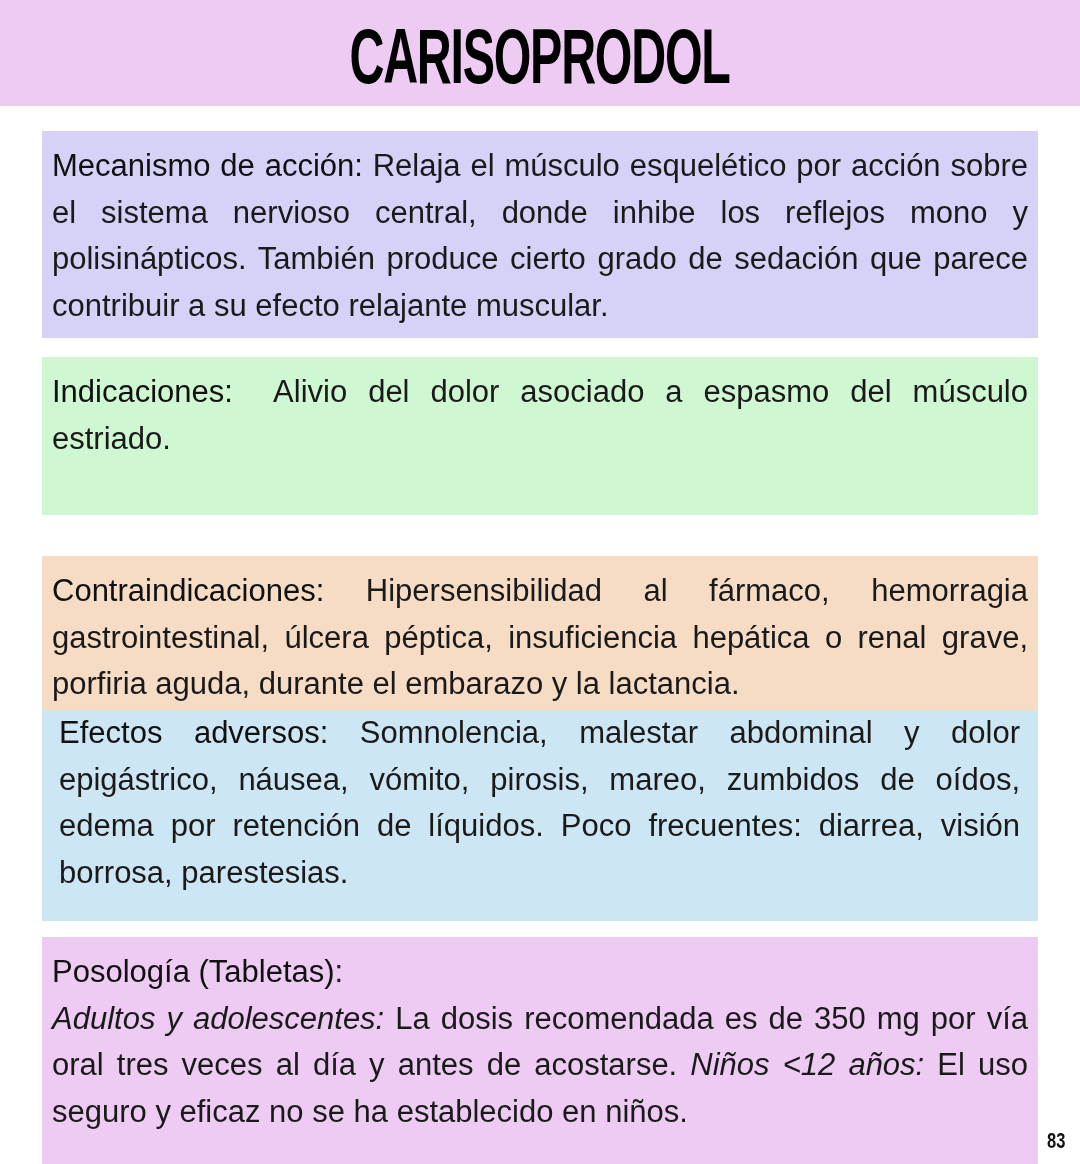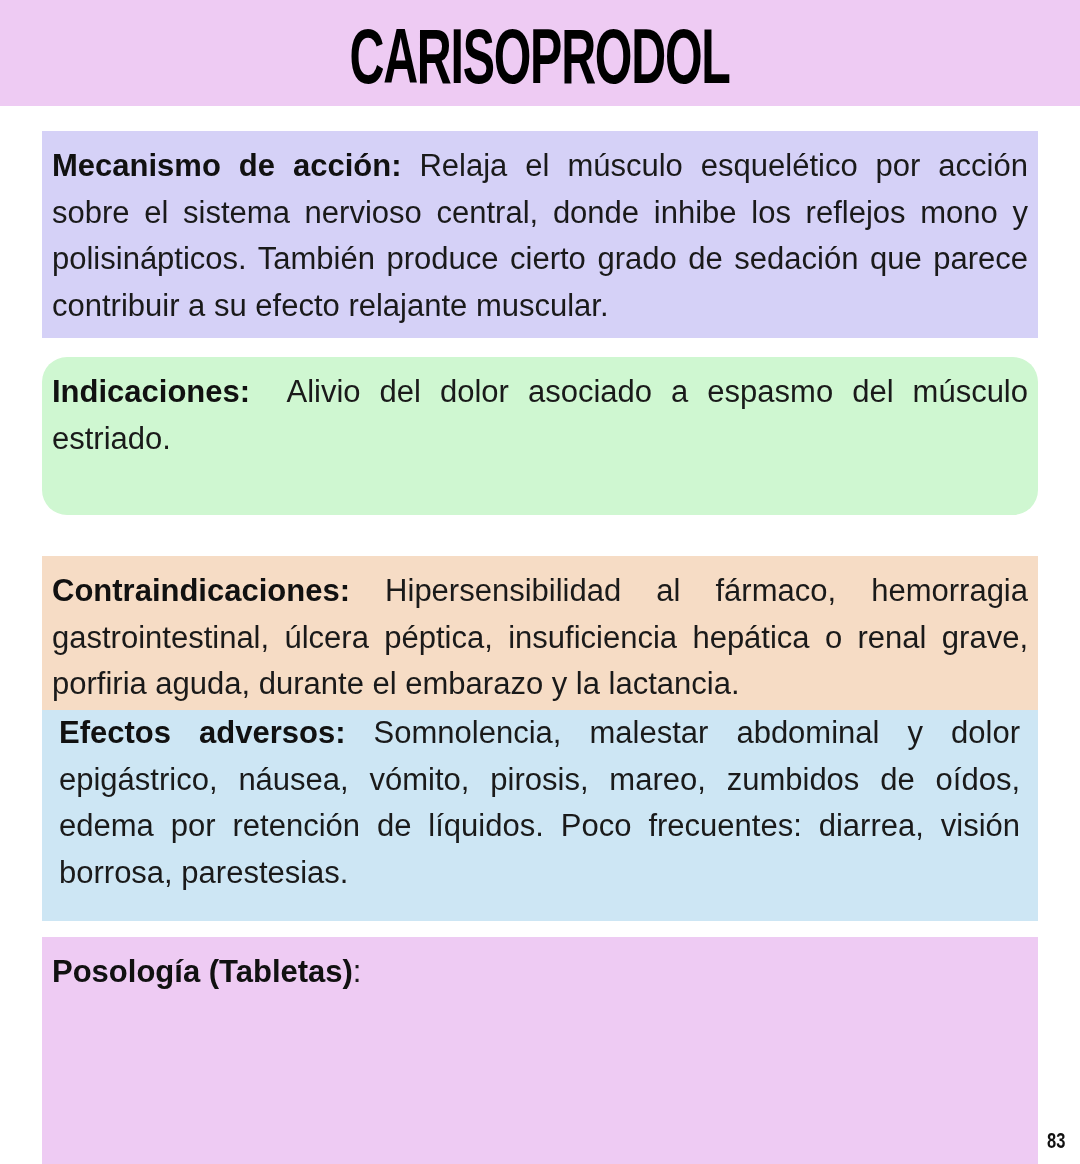--- a/index.html
+++ b/index.html
@@ -5,25 +5,25 @@
     html, body { margin:0; padding:0; }
     body { width:1080px; height:1164px; background:#ffffff; position:relative; overflow:hidden;
       font-family:"Liberation Sans", "DejaVu Sans", sans-serif; color:#1a1a1a; }
     .header { position:absolute; left:0; top:0; width:1080px; height:106px; background:#eecbf3;
       display:flex; align-items:center; justify-content:center;text-align:right; }
     .title { font-family:"Liberation Sans Narrow","Liberation Sans", sans-serif; font-weight:bold;
       font-size:78px; letter-spacing:-2px; color:#000; transform:scaleX(0.62); line-height:1; margin-top:6px; }
     .card { position:absolute; box-sizing:border-box; font-size:31px; line-height:46.5px;
       text-align:justify; padding:12px 10px 0 10px; }
     .c1 { left:42px; top:131px; width:996px; height:207px; background:#d5d1f7; }
-    .c2 { left:42px; top:357px; width:996px; height:158px; background:#cff7d1;border-radius:25px; }
+    .c2 { left:42px; top:357px; width:996px; height:158px; background:#cff7d1; }
     .c3 { left:42px; top:532px; width:996px; height:161px; background:#f6dcc5;margin-top:24px; }
     .c4 { left:42px; top:710px; width:996px; height:211px; background:#cde6f4; padding-left:17px; padding-right:18px; padding-top:0; }
     .c5 { left:42px; top:937px; width:996px; height:244px; background:#eecbf3; }
-    .label { font-weight:bold; color:#111; }
+    .label { font-weight:normal; color:#111; }
     .ital { font-style:italic; }
     .page-num { position:absolute; left:1044px; top:1128px; font-weight:bold; font-size:22px;
       transform:scaleX(0.75); color:#111; }
   </style>
 </head>
 <body>
 
 <div class="header">
   <div class="title">CARISOPRODOL</div>
 </div>
@@ -41,15 +41,18 @@
 </div>
 
 <div class="card c4">
   <span class="label">Efectos adversos:</span><span> Somnolencia, malestar abdominal y dolor epigástrico, náusea, vómito, pirosis, mareo, zumbidos de oídos, edema por retención de líquidos. Poco frecuentes: diarrea, visión borrosa, parestesias.</span>
 </div>
 
 <div class="card c5">
   <div>
     <span class="label">Posología (Tabletas)</span><span>:</span>
   </div>
+  <div>
+    <span class="ital">Adultos y adolescentes:</span><span> La dosis recomendada es de 350 mg por vía oral tres veces al día y antes de acostarse. </span><span class="ital">Niños &lt;12 años:</span><span> El uso seguro y eficaz no se ha establecido en niños.</span>
+  </div>
 </div>
 
 <div class="page-num">83</div>
 
 </body></html>

